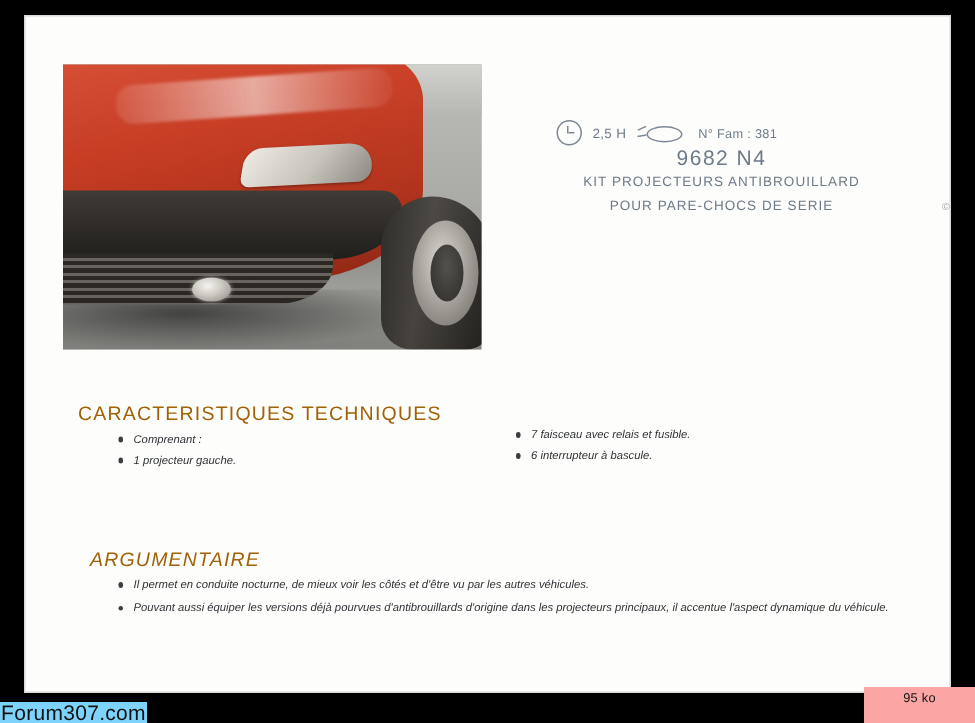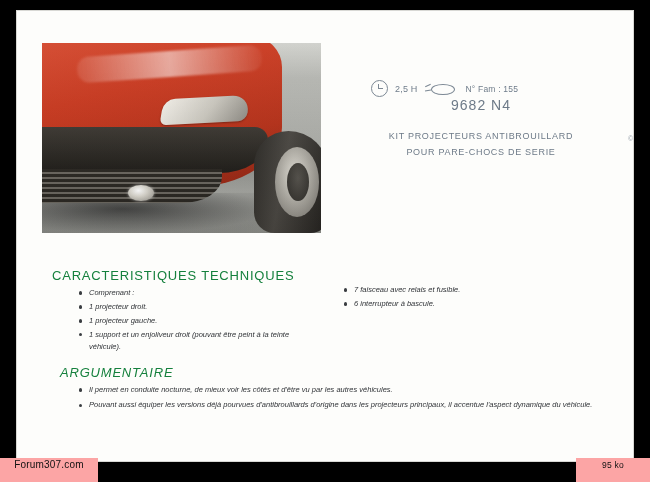--- a/index.html
+++ b/index.html
@@ -178,21 +178,20 @@
   .fam-val { font-size: 8.5px; }
 
   #ref-number {
     text-align: center;
     font-size: 14px;
     letter-spacing: 1px;
     color: #6d7a88;
     font-family: "Liberation Sans", sans-serif;
   }
   #kit-title {
-    margin-top: 15px;
     text-align: center;
     font-size: 9px;
     line-height: 16px;
     letter-spacing: 0.7px;
     color: #6d7a88;
   }
 
   
   #right-mark {
     position: absolute;
@@ -201,21 +200,21 @@
     font-size: 7px;
     color: #9aa3ac;
     letter-spacing: 0.5px;
   }
 
   
   .section-title {
     position: absolute;
     font-size: 13px;
     letter-spacing: 0.8px;
-    color: #15803d;
+    color: #a16207;
   }
   #caract-title { left: 36px; top: 258px; }
   #argu-title   { left: 44px; top: 355px; font-style: italic; }
 
   .bullet-list {
     position: absolute;
     margin: 0;
     padding: 0;
     list-style: none;
     color: #2f3236;
@@ -242,24 +241,24 @@
   #caract-right { left: 327px; top: 274px; width: 270px; }
   #argu-list    { left: 62px; top: 374px; width: 520px; }
   #argu-list li { margin-bottom: 3px; }
 
   
   #bottom-left-tag {
     position: absolute;
     left: 0px;
     bottom: 0px;
     width: 98px;
-    height: 24px;
-    background: #fca5a5;
+    height: 14px;
+    background: #7dd3fc;
     color: #111111;
-    font-size: 10px;
+    font-size: 14px;
     line-height: 14px;
     text-align: center;
     letter-spacing: 0.2px;
   }
   #bottom-right-tag {
     position: absolute;
     right: 0px;
     bottom: 0px;
     width: 74px;
     height: 24px;
@@ -298,38 +297,36 @@
 
     <div id="header-block">
       <div class="hdr-row">
         <span class="clock-icon"></span>
         <span class="time-val">2,5 H</span>
         <span class="lamp-icon">
           <span class="lens"></span>
           <span class="beam1"></span>
           <span class="beam2"></span>
         </span>
-        <span class="fam-val">N° Fam : 155</span>
+        <span class="fam-val">N° Fam : 381</span>
       </div>
       <div id="ref-number">9682 N4</div>
       <div id="kit-title">
         <div>KIT PROJECTEURS ANTIBROUILLARD</div>
         <div>POUR PARE-CHOCS DE SERIE</div>
       </div>
     </div>
 
     <div id="right-mark">©</div>
 
     <div class="section-title" id="caract-title">CARACTERISTIQUES TECHNIQUES</div>
 
     <ul class="bullet-list" id="caract-left">
       <li>Comprenant :</li>
-      <li>1 projecteur droit.</li>
       <li>1 projecteur gauche.</li>
-      <li>1 support et un enjoliveur droit (pouvant être peint à la teinte véhicule).</li>
     </ul>
 
     <ul class="bullet-list" id="caract-right">
       <li>7 faisceau avec relais et fusible.</li>
       <li>6 interrupteur à bascule.</li>
     </ul>
 
     <div class="section-title" id="argu-title">ARGUMENTAIRE</div>
 
     <ul class="bullet-list" id="argu-list">

